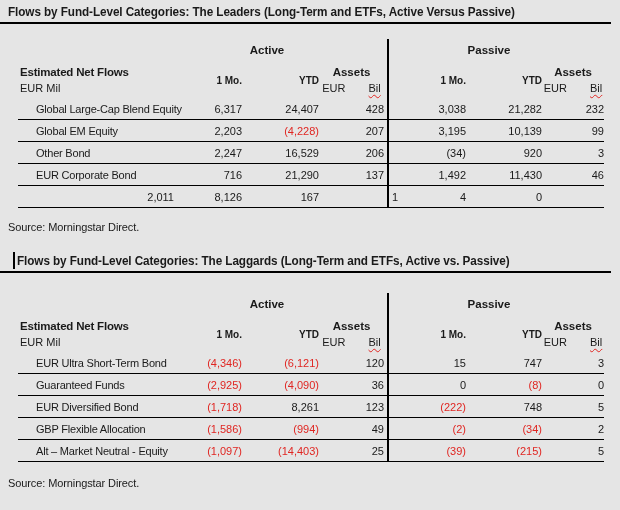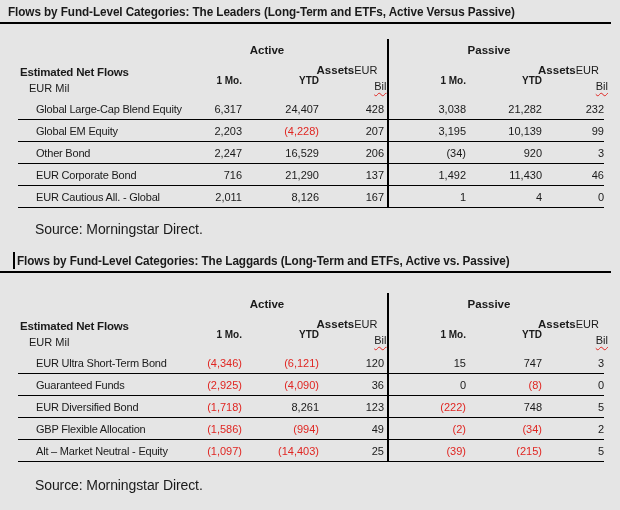--- a/index.html
+++ b/index.html
@@ -11,34 +11,34 @@
   .caret{position:absolute;width:2px;background:#000;}
   .tbl{position:absolute;left:18px;width:586px;}
   .grid{display:grid;grid-template-columns:156px 68px 77px 65px 14px 68px 76px 62px;}
   .group-row{height:24px;align-items:center;}
   .group-label{font-weight:bold;font-size:11.5px;text-align:center;transform:translateX(-12px);}
   .span-active{grid-column:2/5;}
   .span-passive{grid-column:6/9;}
   .head-row{height:36px;}
   .left-head{display:flex;flex-direction:column;justify-content:center;padding-left:2px;line-height:16px;}
   .left-head .l1{font-weight:bold;font-size:11.5px;letter-spacing:-0.2px;}
-  .left-head .l2{font-size:11px;margin-left:9px;}
+  .left-head .l2{font-size:11px;}
   .num-head{display:flex;align-items:center;justify-content:flex-end;font-weight:bold;font-size:10px;}
-  .assets-head{display:flex;flex-direction:row;justify-content:center;align-items:flex-start;line-height:16px;}
+  .assets-head{display:flex;flex-direction:column;justify-content:center;align-items:center;line-height:16px;}
   .assets-head .l1{font-weight:bold;font-size:11.5px;}
   .assets-head .l2{font-size:11px;font-weight:normal;}
   .wavy{text-decoration-line:underline;text-decoration-style:wavy;
         text-decoration-color:var(--neg,#e02622);text-decoration-thickness:1px;text-underline-offset:2px;padding-left:20px;}
   .trow{height:22px;align-items:center;border-bottom:1.2px solid var(--rule,#000);box-sizing:border-box;}
   .cell{font-size:11px;white-space:nowrap;}
   .cell.lbl{padding-left:4px;letter-spacing:-0.2px;margin-left:14px;}
   .cell.num{text-align:right;}
   .cell.neg{color:var(--neg,#e02622);}
   .vdivider{position:absolute;width:1.5px;background:var(--rule,#000);}
-  .source{position:absolute;font-size:14px;letter-spacing:-0.1px;margin-left:27px;}
+  .source{position:absolute;font-size:11px;letter-spacing:-0.1px;}
 </style>
 </head>
 <body>
 
 <div class="page">
 
   <section>
     <h1 class="sect-title" style="left:8px;top:4px;margin:0;">Flows by Fund-Level Categories: The Leaders (Long-Term and ETFs, Active Versus Passive)</h1>
     <div class="title-rule" style="top:22px;"></div>
 
@@ -105,21 +105,20 @@
             <div class="cell lbl">EUR Corporate Bond</div>
             <div class="cell num">716</div>
             <div class="cell num">21,290</div>
             <div class="cell num">137</div>
             <div class="cell gap"></div>
             <div class="cell num">1,492</div>
             <div class="cell num">11,430</div>
             <div class="cell num">46</div>
           </div>
           <div class="grid trow">
-            <div class="cell lbl">EUR Cautious All. - Global</div>
             <div class="cell num">2,011</div>
             <div class="cell num">8,126</div>
             <div class="cell num">167</div>
             <div class="cell gap"></div>
             <div class="cell num">1</div>
             <div class="cell num">4</div>
             <div class="cell num">0</div>
           </div>
         </div>
     </div>

